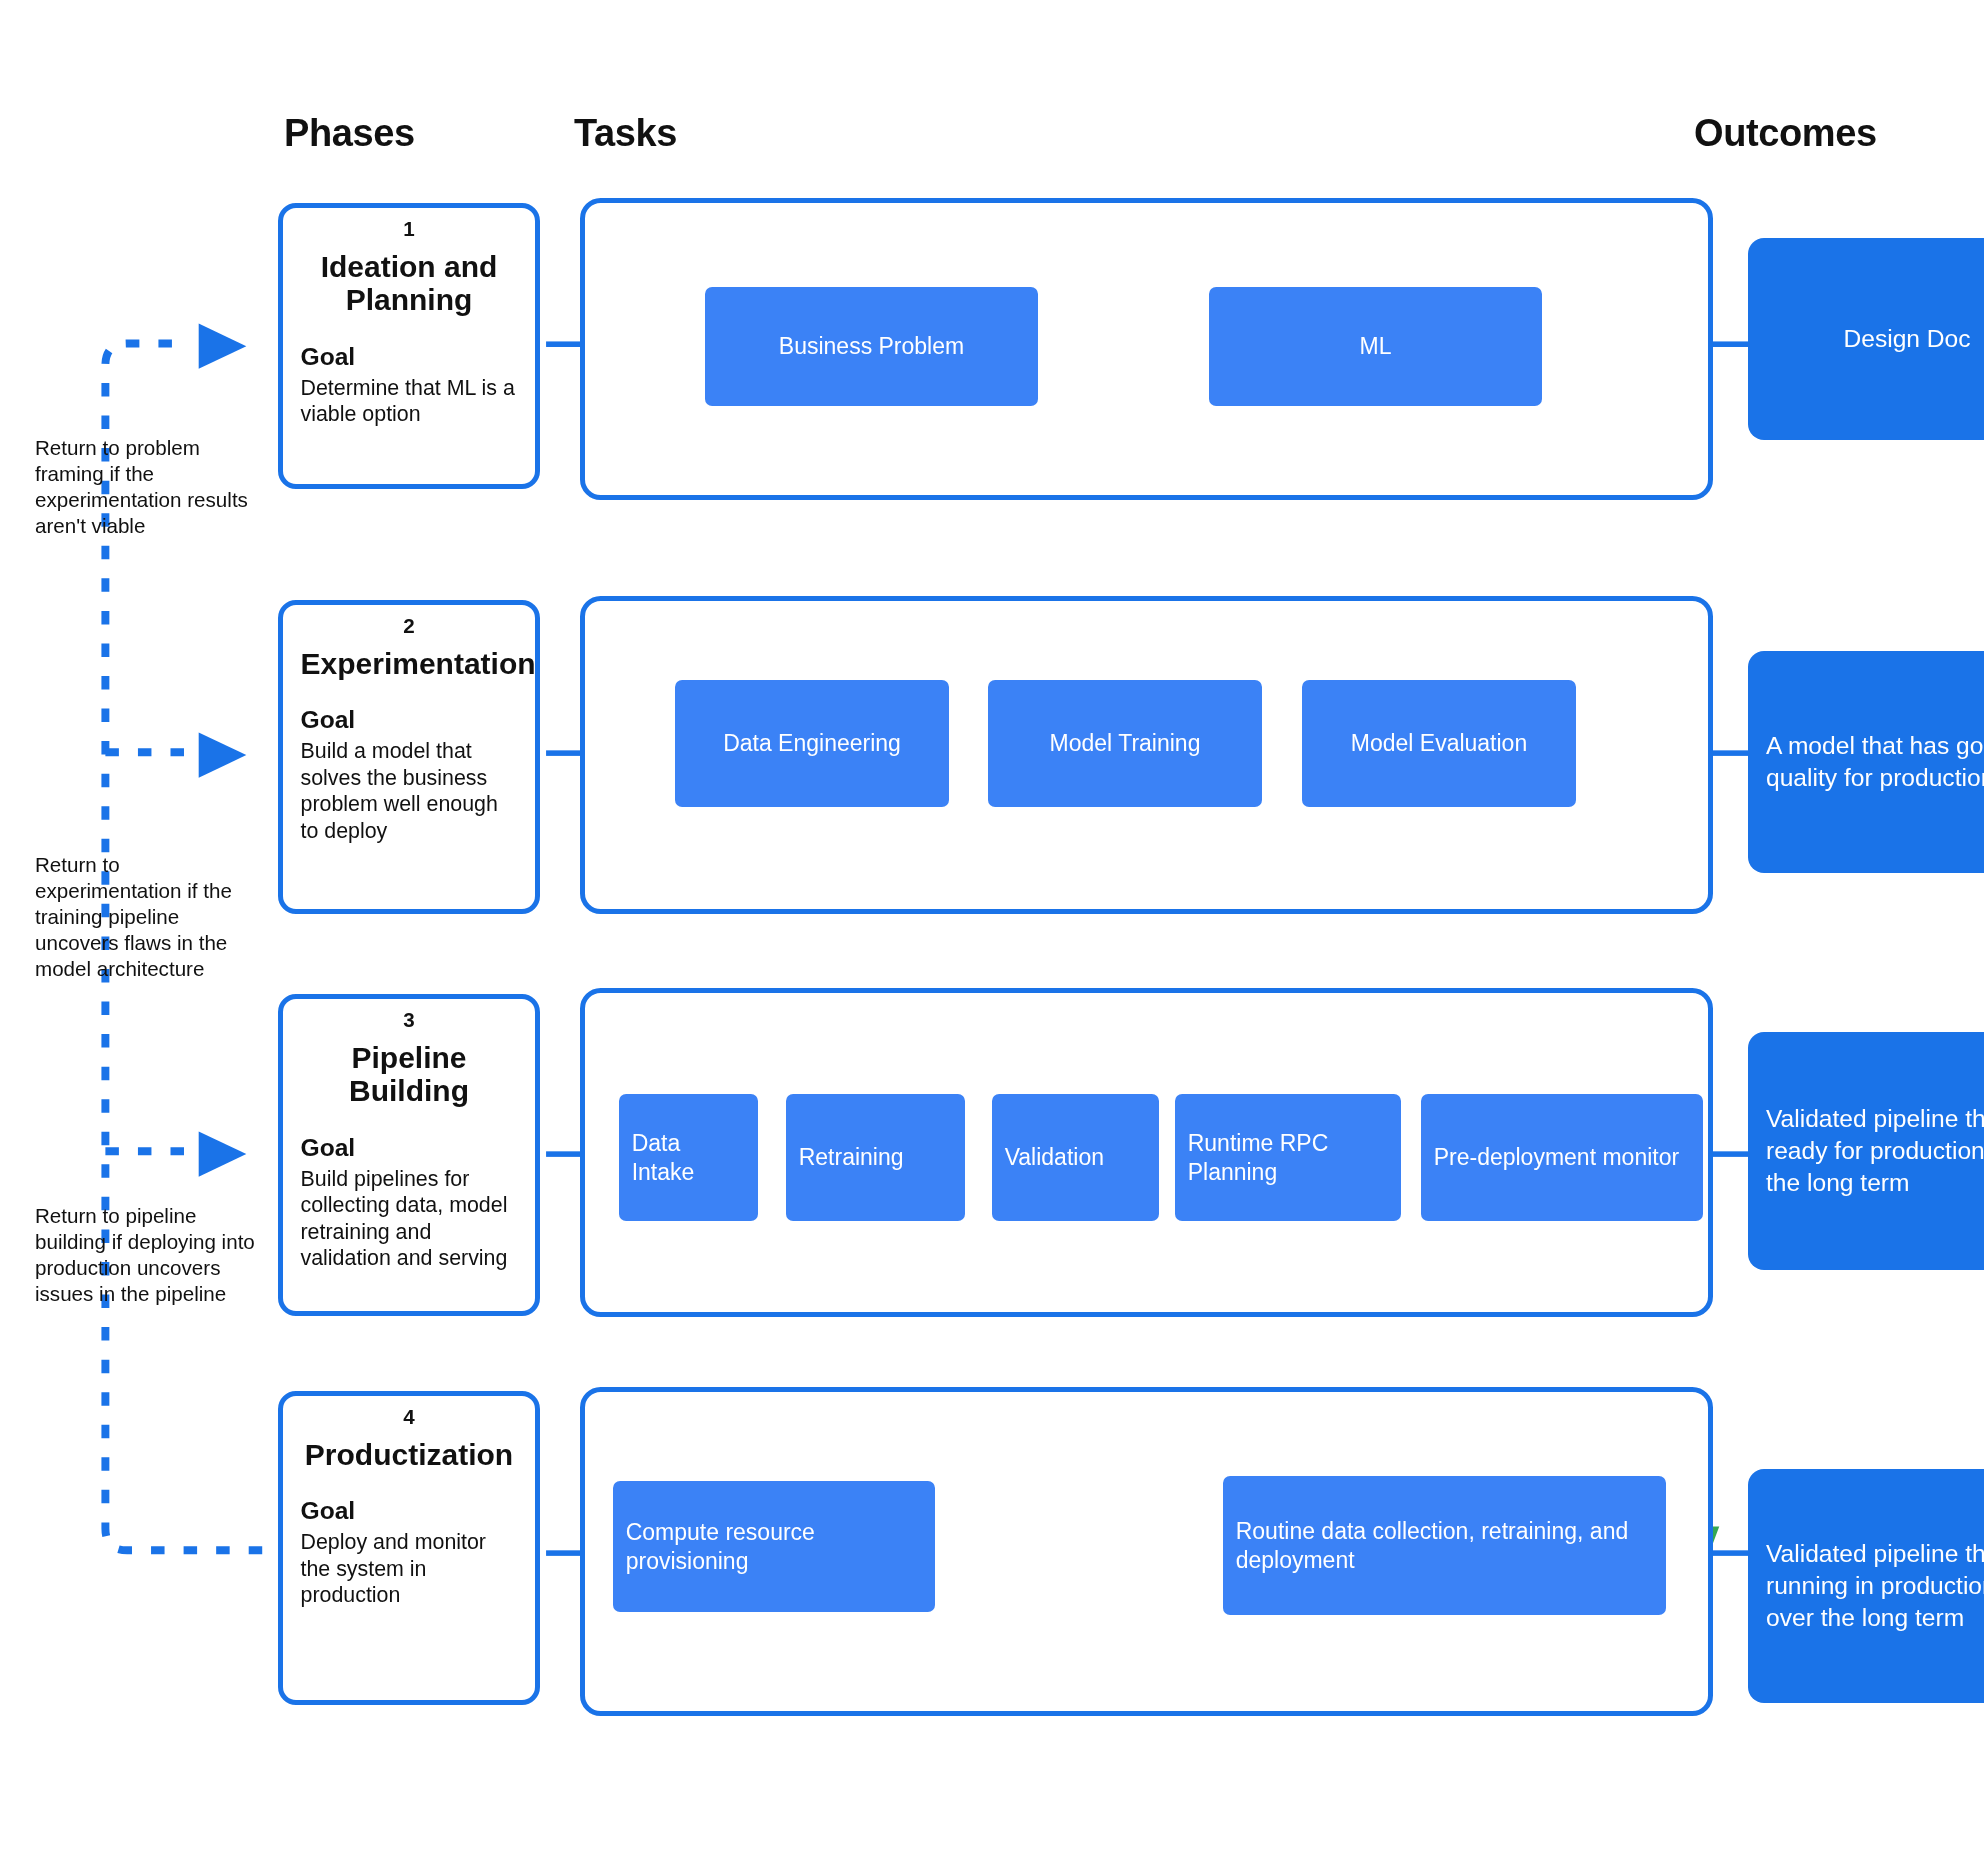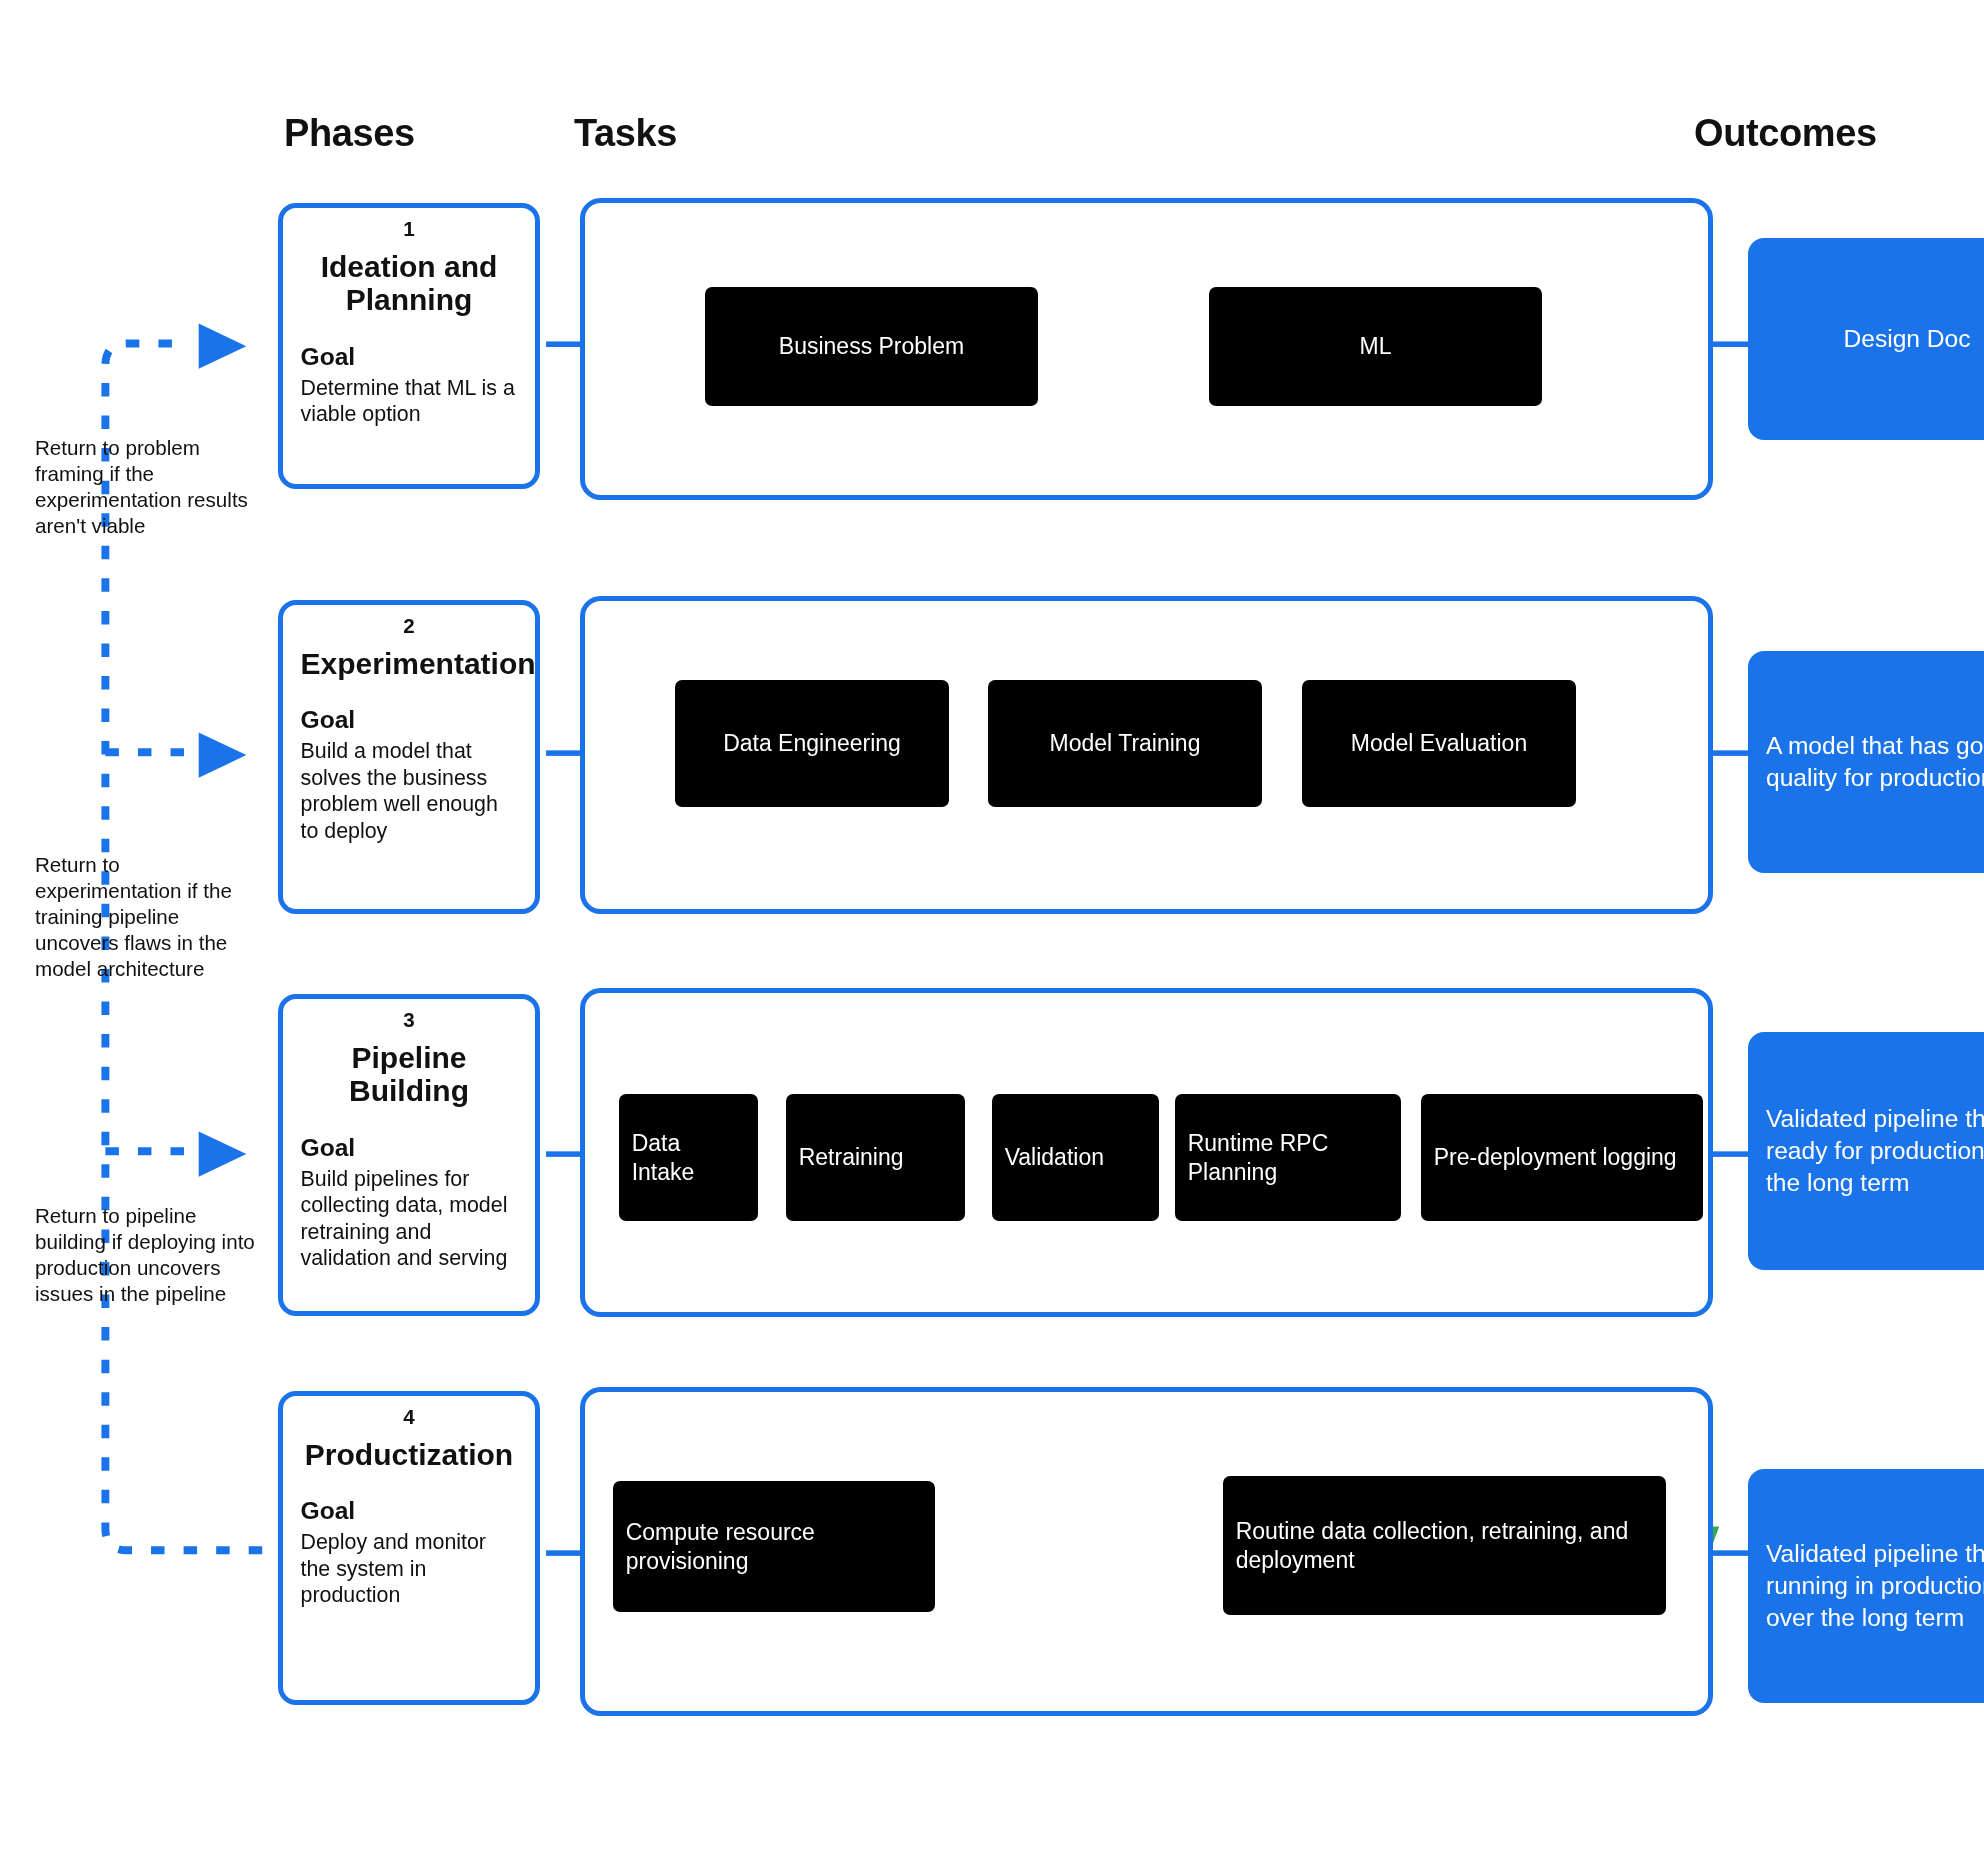--- a/index.html
+++ b/index.html
@@ -74,21 +74,21 @@
     box-sizing: border-box;
     border: 5.6px solid #1a73e8;
     border-radius: 20.6px;
     background: #ffffff;
   }
 
   
   .task-node {
     position: absolute;
     box-sizing: border-box;
-    background: #000000;
+    background: #3b82f6;
     border-radius: 7.1px;
     color: #ffffff;
     display: flex;
     align-items: center;
     justify-content: flex-start;
     padding: 0 12.7px;
     font-size: 23px;
     line-height: 1.22;
     font-weight: 400;
   }
@@ -221,21 +221,21 @@
     <div class="phase-goal-label">Goal</div>
     <div class="phase-goal-text">Build pipelines for collecting data, model retraining and validation and serving</div>
   </div>
 
   <div class="tasks-box" style="left:580px; top:988px; width:1133px; height:329px;"></div>
 
   <div class="task-node" style="left:619px; top:1094px; width:139px; height:127px;">Data Intake</div>
   <div class="task-node" style="left:786px; top:1094px; width:179px; height:127px;">Retraining</div>
   <div class="task-node" style="left:992px; top:1094px; width:167px; height:127px;text-align:right;">Validation</div>
   <div class="task-node" style="left:1175px; top:1094px; width:226px; height:127px;">Runtime RPC Planning</div>
-  <div class="task-node" style="left:1421px; top:1094px; width:282px; height:127px;">Pre-deployment logging</div>
+  <div class="task-node" style="left:1421px; top:1094px; width:282px; height:127px;">Pre-deployment monitor</div>
 
   <div class="outcome-box" style="left:1748px; top:1032px; width:318px; height:238px;">Validated pipeline that's ready for production over the long term</div>
 
   <div class="phase-card" style="left:278px; top:1391px; width:262px; height:314px;">
     <div class="phase-num">4</div>
     <div class="phase-title">Productization</div>
     <div class="phase-goal-label">Goal</div>
     <div class="phase-goal-text">Deploy and monitor the system in production</div>
   </div>
 

